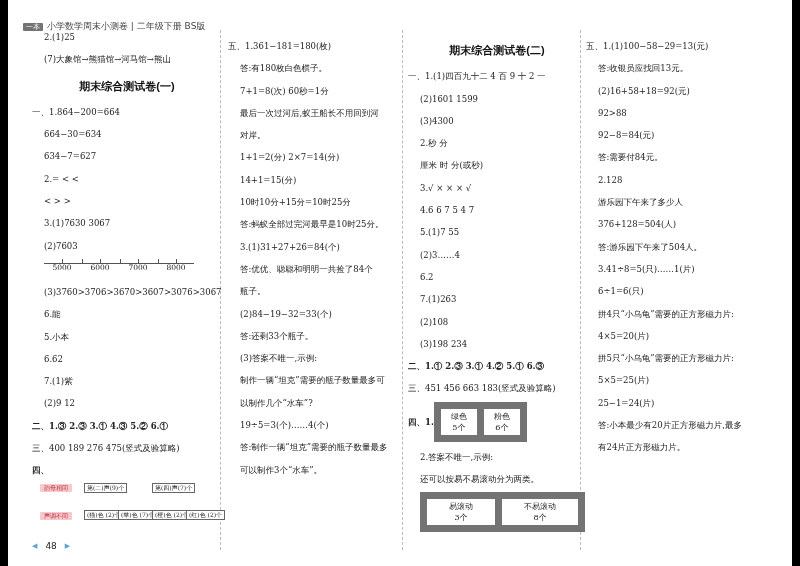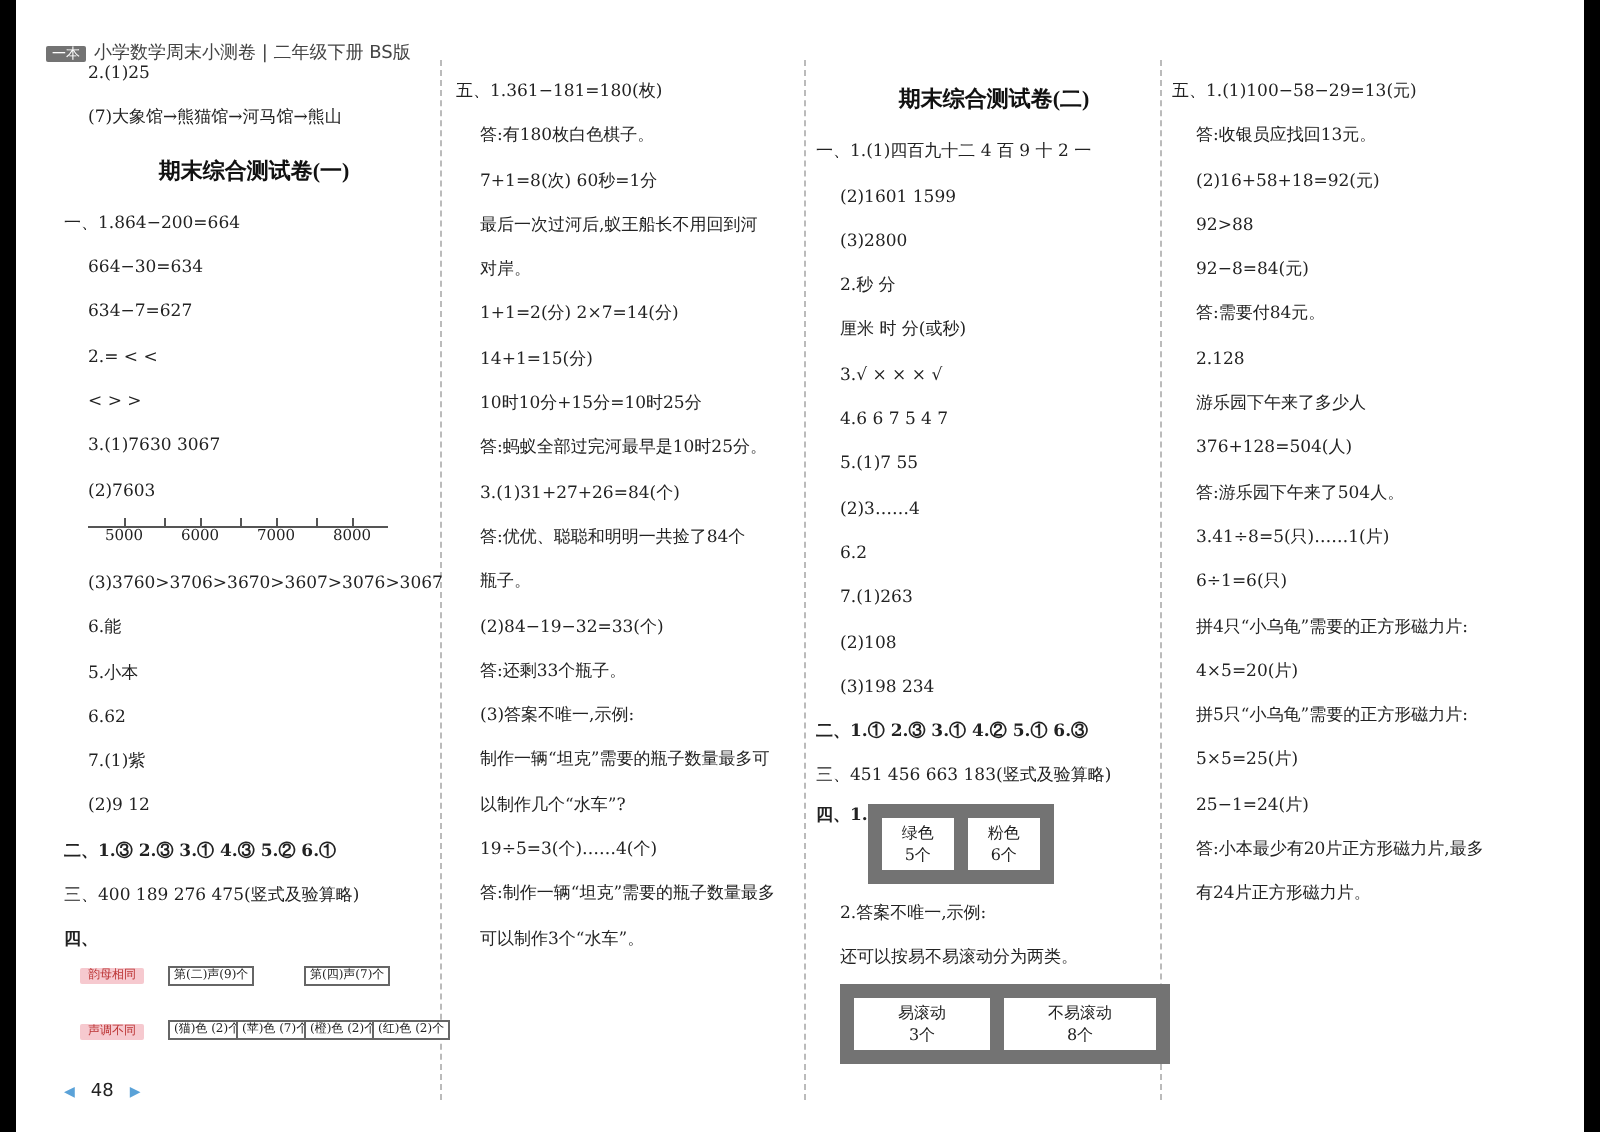--- a/index.html
+++ b/index.html
@@ -10,21 +10,21 @@
   .logo { background:#737373; color:#fff; font-size:7px; padding:0 3px; height:8px; line-height:8px; border-radius:1px; }
   .col { position:absolute; top:30px; font-size:8.5px; line-height:22.3px; }
   .col1 { left:24px; width:190px; top:26px; }
   .col2 { left:220px; width:180px; top:35px; }
   .col3 { left:400px; width:178px; top:35px; }
   .col4 { left:578px; width:200px; top:35px; }
   .divider { position:absolute; top:30px; height:520px; width:0; border-left:1px dashed #bbb; }
   .ln { white-space:nowrap; }
   .ind { padding-left:12px; }
   .b { font-weight:bold; }
-  .title { font-family:Liberation Serif, serif; font-weight:bold; font-size:11px; text-align:center; margin:4px 0; color:#111; }
+  .title { font-family:Liberation Sans, sans-serif; font-weight:bold; font-size:11px; text-align:center; margin:4px 0; color:#111; }
   .numline { position:relative; height:24px; margin-left:12px; width:150px; }
   .numline .axis { position:absolute; top:6px; left:0; width:150px; border-top:1px solid #555; }
   .numline .tk { position:absolute; top:2px; height:4px; border-left:1px solid #555; }
   .numline .lbl { position:absolute; top:6px; font-size:7.5px; line-height:10px; transform:translateX(-50%); }
   table.ans { border-collapse:collapse; font-size:8px; line-height:11px; }
   table.ans td { border:7px solid #737373; text-align:center; padding:2px 10px; }
   .diagram { position:relative; height:50px; margin-left:8px; font-size:6px; line-height:8px; }
   .tag { position:absolute; background:#f6c9cf; color:#b33; padding:0 4px; font-size:6px; border-radius:1px; }
   .dbox { position:absolute; border:1px solid #666; padding:0 2px; font-size:6px; line-height:8px; background:#fff; white-space:nowrap; }
   .footer { position:absolute; left:24px; top:541px; font-size:9px; font-family:"DejaVu Sans",sans-serif; display:flex; gap:8px; align-items:center; }
@@ -109,34 +109,34 @@
     <div class="ln ind">以制作几个“水车”?</div>
     <div class="ln ind">19÷5=3(个)……4(个)</div>
     <div class="ln ind">答:制作一辆“坦克”需要的瓶子数量最多</div>
     <div class="ln ind">可以制作3个“水车”。</div>
   </div>
 
   <div class="col col3">
     <div class="title">期末综合测试卷(二)</div>
     <div class="ln">一、1.(1)四百九十二   4   百   9   十   2   一</div>
     <div class="ln ind">(2)1601   1599</div>
-    <div class="ln ind">(3)2800</div>
+    <div class="ln ind">(3)4300</div>
     <div class="ln ind">2.秒   分</div>
     <div class="ln ind">厘米   时   分(或秒)</div>
     <div class="ln ind">3.√   ×   ×   ×   √</div>
     <div class="ln ind">4.6   6   7   5   4   7</div>
     <div class="ln ind">5.(1)7   55</div>
     <div class="ln ind">(2)3……4</div>
     <div class="ln ind">6.2</div>
     <div class="ln ind">7.(1)263</div>
     <div class="ln ind">(2)108</div>
     <div class="ln ind">(3)198   234</div>
     <div class="ln b">二、1.①   2.③   3.①   4.②   5.①   6.③</div>
     <div class="ln">三、451   456   663   183(竖式及验算略)</div>
-    <div style="display:flex;align-items:flex-start;margin-top:2px">
+    <div style="display:flex;align-items:center;margin-top:2px">
       <span class="b" style="line-height:12px">四、1.</span>
       <table class="ans">
         <tbody>
             <tr>
               <td><span>绿色</span><br><span>5个</span></td>
             <td><span>粉色</span><br><span>6个</span></td>
             </tr>
       </tbody>
         </table>
     </div>

